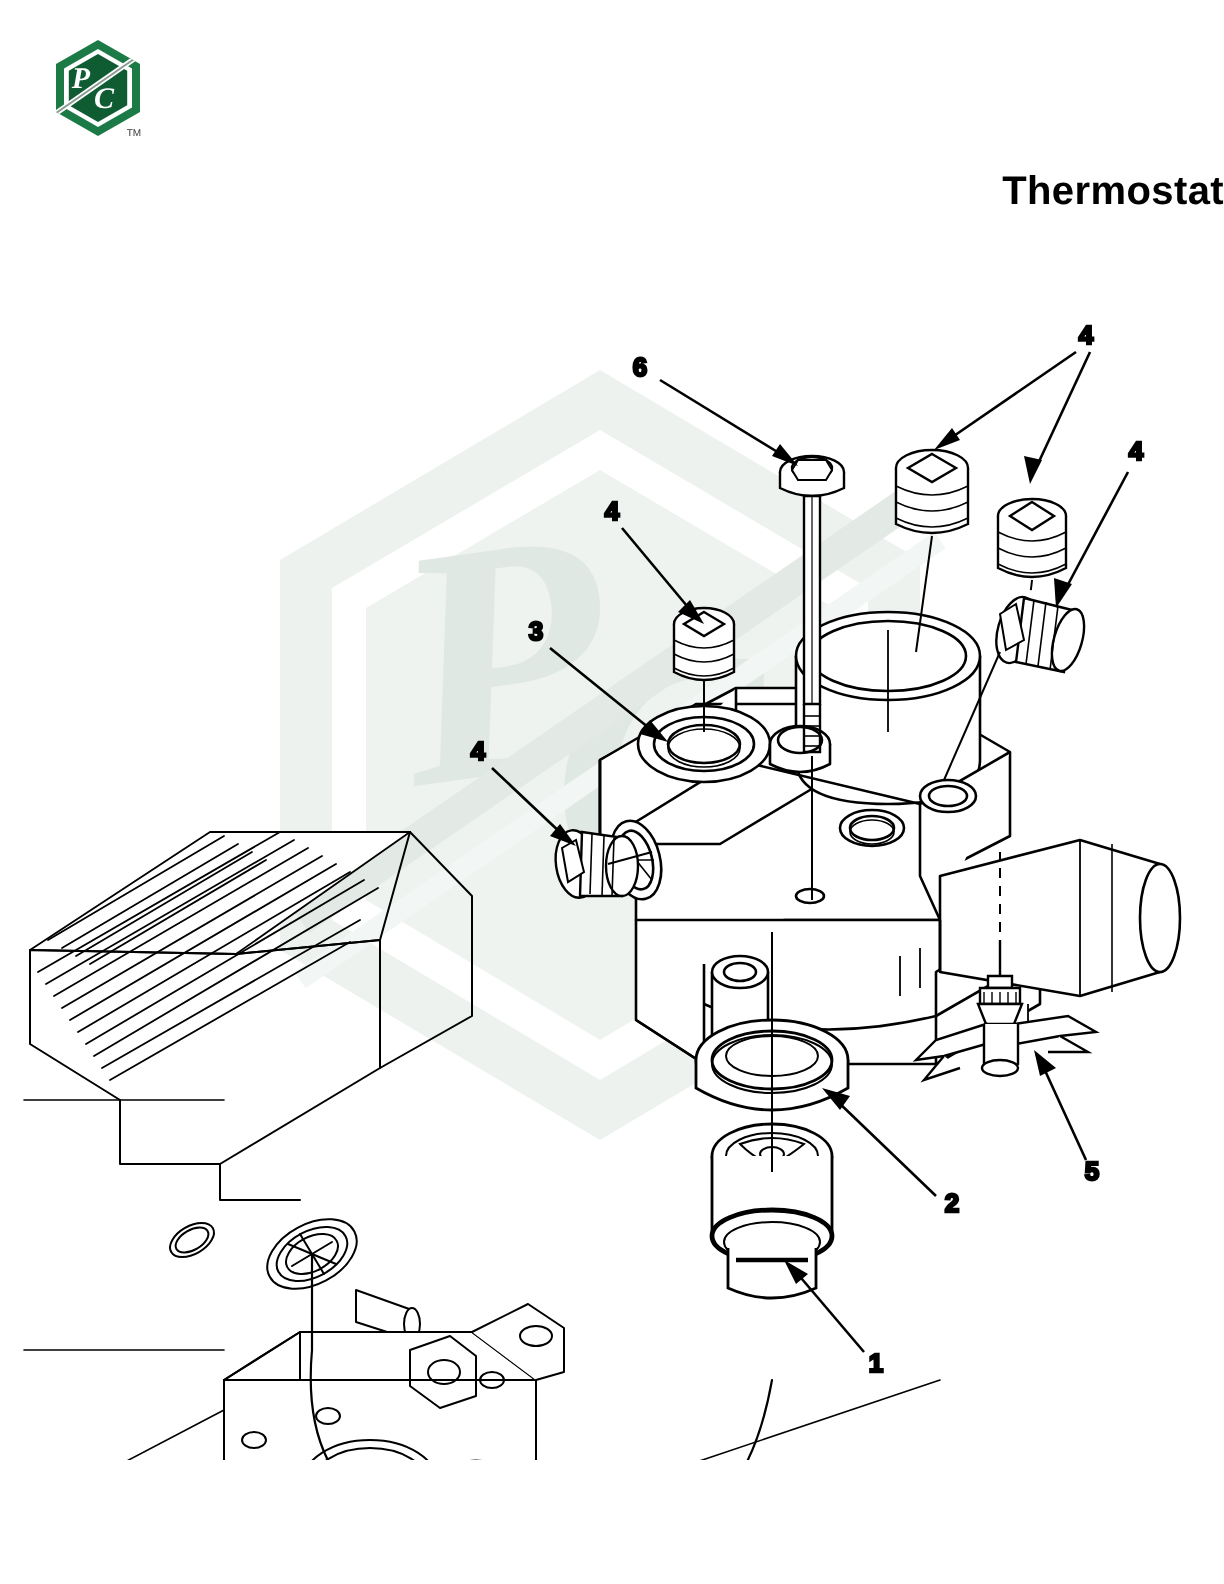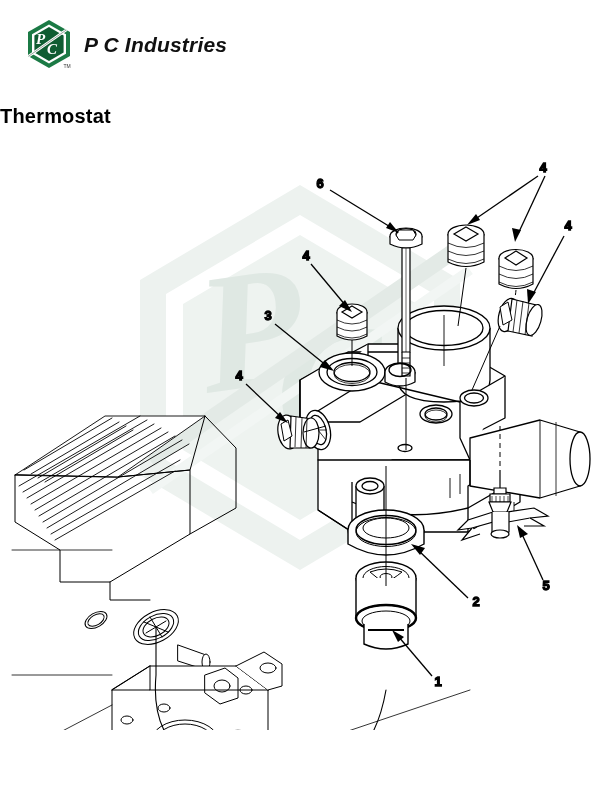--- a/index.html
+++ b/index.html
@@ -61,23 +61,23 @@
   #groups-range {
     font-size: 12.5px;
     font-weight: bold;
     white-space: nowrap;
   }
 
   
   #page-title {
     position: absolute;
     left: 0;
-    top: 105px;
+    top: 85px;
     width: 612px;
-    text-align: left;
+    text-align: right;
     font-size: 20px;
     font-weight: bold;
     letter-spacing: 0.2px;
   }
 
   
   #drawing-area {
     position: absolute;
     left: 0;
     top: 130px;
@@ -114,21 +114,20 @@
         <polygon points="27,9 41.6,17.4 41.6,34.6 27,43 12.4,34.6 12.4,17.4" fill="#0f5c32"></polygon>
         <g clip-path="url(#hexclip)">
           <line x1="4" y1="40" x2="50" y2="8" stroke="#ffffff" stroke-width="2.6"></line>
           <line x1="4" y1="40" x2="50" y2="8" stroke="#8a9a92" stroke-width="0.9"></line>
         </g>
         <text x="18.5" y="26" font-family="'Liberation Serif', serif" font-size="15" font-style="italic" font-weight="bold" fill="#ffffff" text-anchor="middle">P</text>
         <text x="30" y="36" font-family="'Liberation Serif', serif" font-size="15" font-style="italic" font-weight="bold" fill="#ffffff" text-anchor="middle">C</text>
         <text x="45" y="50" font-family="'Liberation Sans', sans-serif" font-size="5" fill="#333333" text-anchor="middle">TM</text>
       </svg>
     </div>
-    <div id="logo-wordmark">P C Industries</div>
   </div>
 
 
 </div>
 
 <div id="page-title">Thermostat</div>
 
 <div id="drawing-area">
 <svg id="drawing-svg" viewBox="0 0 612 600">
 

